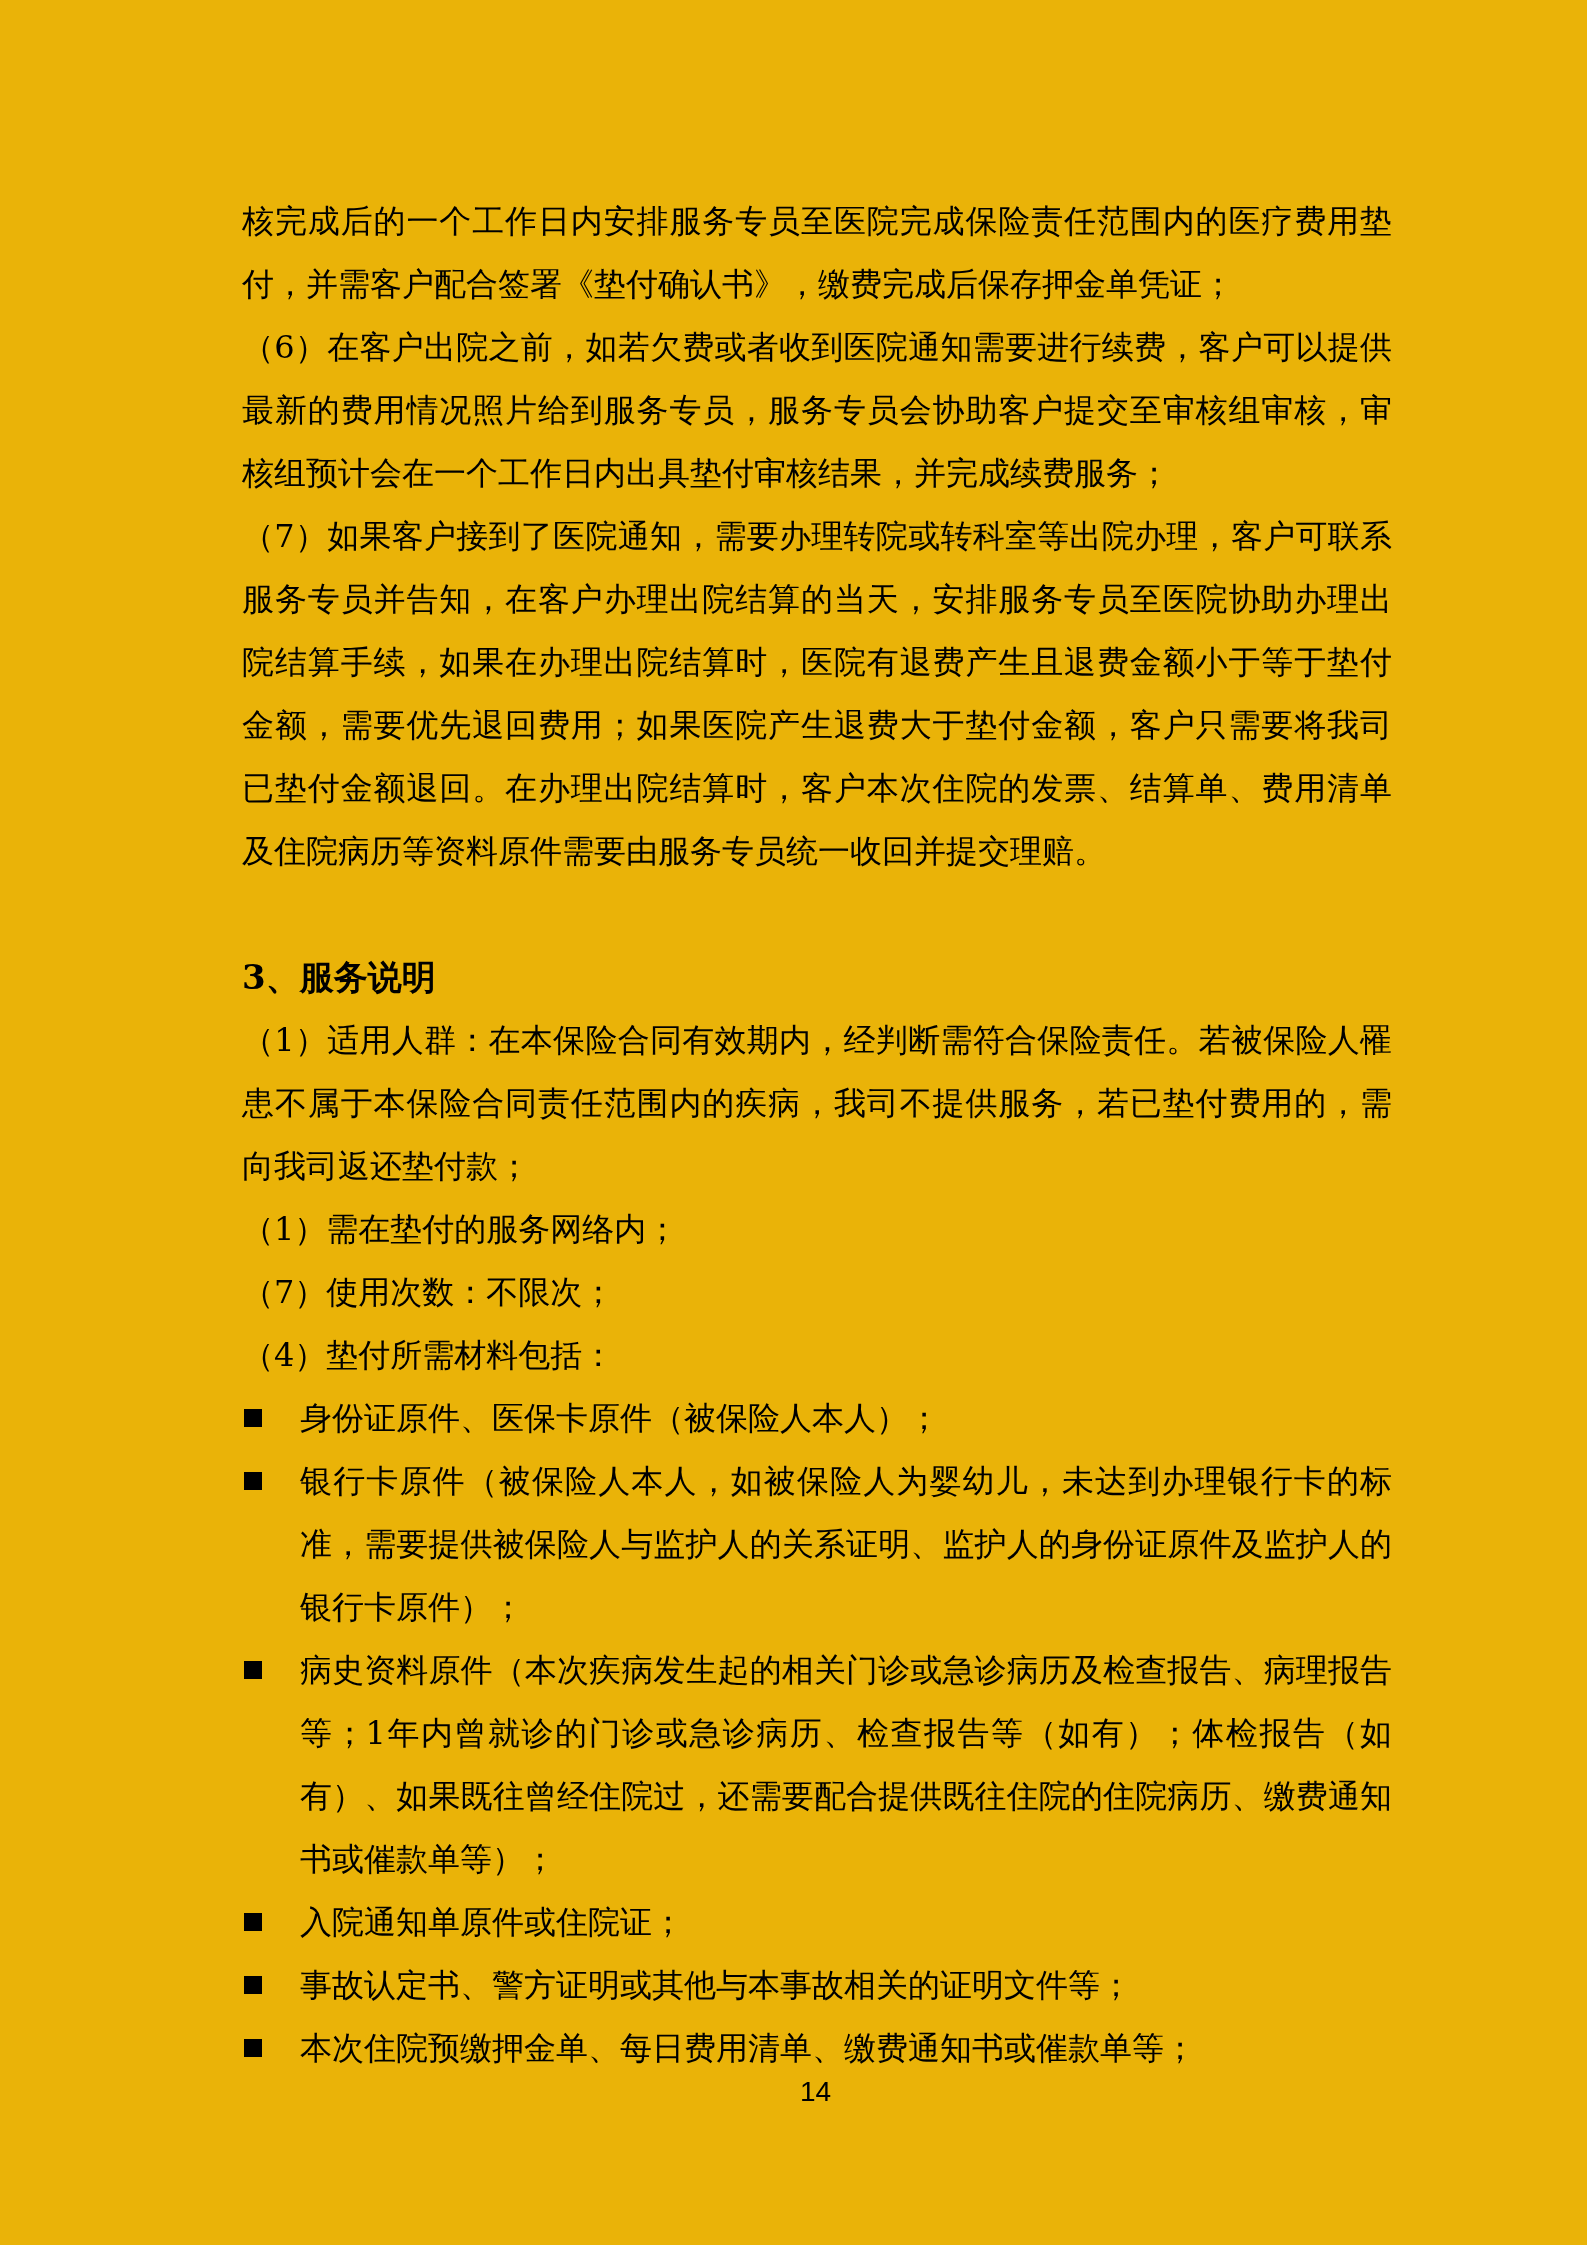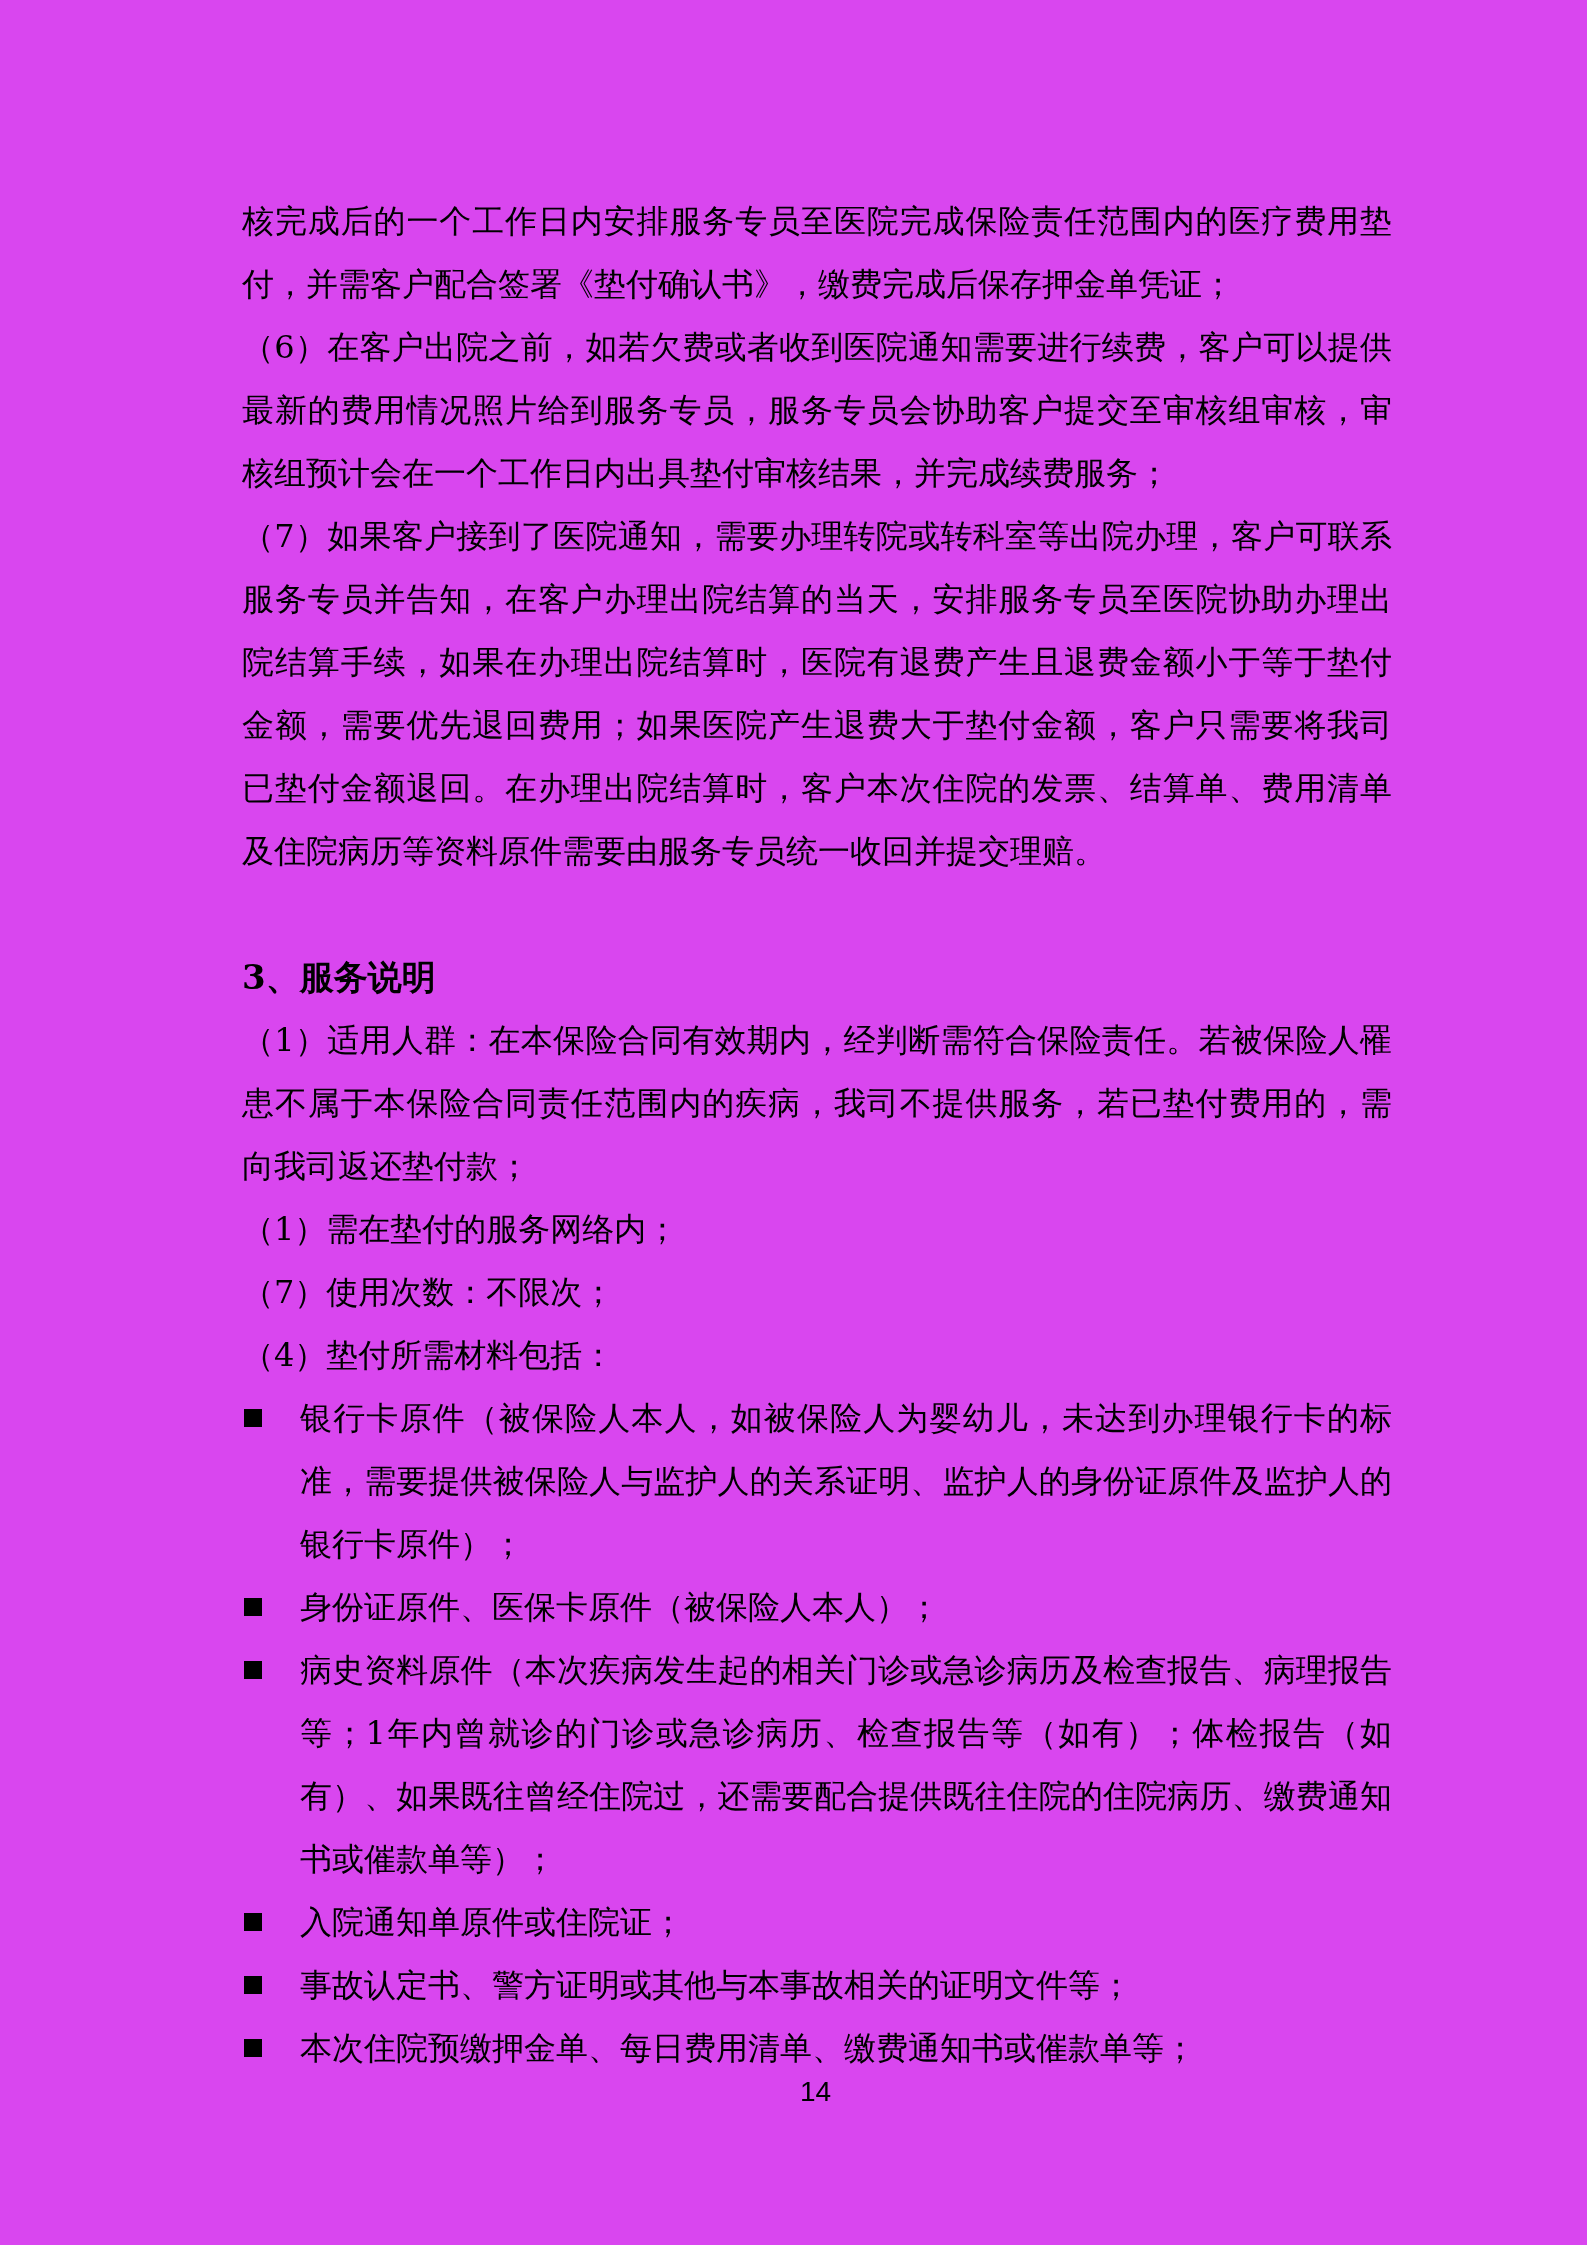--- a/index.html
+++ b/index.html
@@ -4,21 +4,21 @@
 <style>
   html, body {
     margin: 0;
     padding: 0;
     background: #ffffff;
   }
   .page {
     position: relative;
     width: 1587px;
     height: 2245px;
-    background: #d946ef;
+    background: #eab308;
     color: #000000;
     font-family: "DejaVu Serif", "Liberation Serif", serif;
     overflow: hidden;
   }
   .content {
     position: absolute;
     left: 242px;
     top: 190px;
     width: 1150px;
     font-size: 32px;
@@ -83,25 +83,25 @@
 
     <p>（1）需在垫付的服务网络内；</p>
 
     <p>（7）使用次数：不限次；</p>
 
     <p>（4）垫付所需材料包括：</p>
 
     <ul class="materials">
       <li>
         <span class="bullet-square"></span>
-        <span>银行卡原件（被保险人本人，如被保险人为婴幼儿，未达到办理银行卡的标准，需要提供被保险人与监护人的关系证明、监护人的身份证原件及监护人的银行卡原件）；</span>
+        <span>身份证原件、医保卡原件（被保险人本人）；</span>
       </li>
       <li>
         <span class="bullet-square"></span>
-        <span>身份证原件、医保卡原件（被保险人本人）；</span>
+        <span>银行卡原件（被保险人本人，如被保险人为婴幼儿，未达到办理银行卡的标准，需要提供被保险人与监护人的关系证明、监护人的身份证原件及监护人的银行卡原件）；</span>
       </li>
       <li>
         <span class="bullet-square"></span>
         <span>病史资料原件（本次疾病发生起的相关门诊或急诊病历及检查报告、病理报告等；1年内曾就诊的门诊或急诊病历、检查报告等（如有）；体检报告（如有）、如果既往曾经住院过，还需要配合提供既往住院的住院病历、缴费通知书或催款单等）；</span>
       </li>
       <li>
         <span class="bullet-square"></span>
         <span>入院通知单原件或住院证；</span>
       </li>
       <li>

